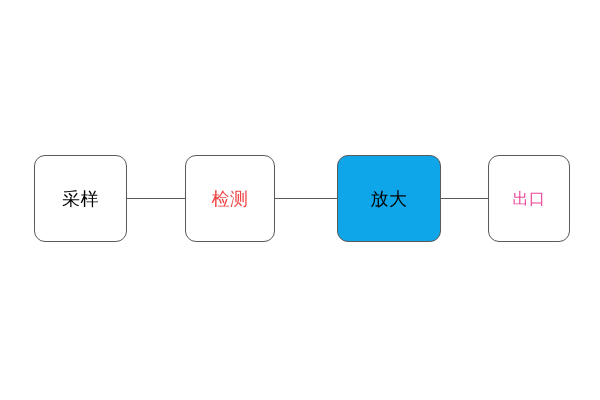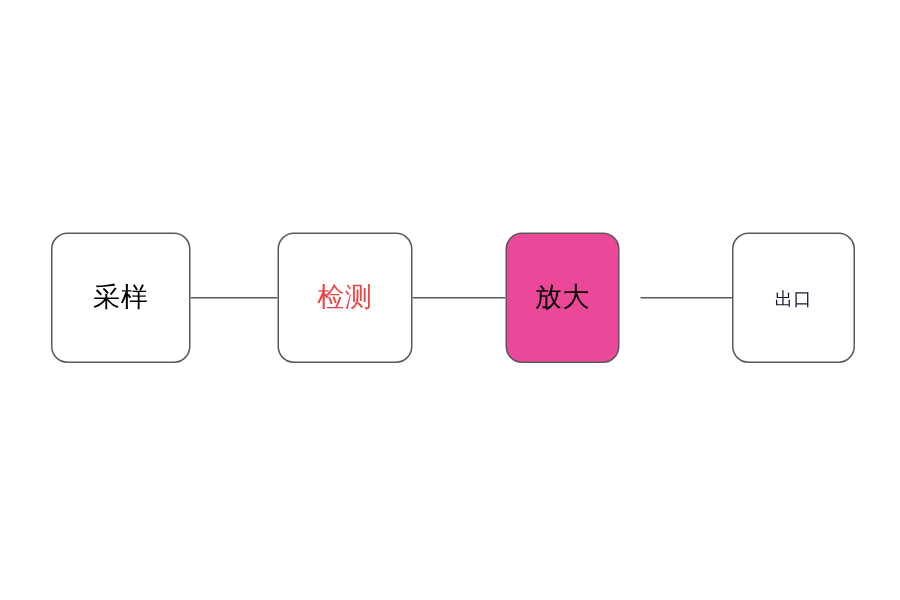--- a/index.html
+++ b/index.html
@@ -66,22 +66,22 @@
     <div class="connector" id="conn-2" style="left: 427px; top: 43px; width: 61px; border-top-color: rgb(90, 90, 90); border-top-width: 1.4px;"></div>
 
     <div class="node" id="node-0" style="left: 34px; top: 0px; width: 93px; height: 87px; background: rgb(255, 255, 255); border-color: rgb(90, 90, 90); border-width: 1.4px; border-radius: 11px;">
       <span class="node-label" style="font-size: 18px; color: rgb(0, 0, 0);">采样</span>
     </div>
 
     <div class="node" id="node-1" style="left: 185px; top: 0px; width: 90px; height: 87px; background: rgb(255, 255, 255); border-color: rgb(90, 90, 90); border-width: 1.4px; border-radius: 11px;">
       <span class="node-label" style="font-size: 18px; color: #ef4444;">检测</span>
     </div>
 
-    <div class="node" id="node-2" style="left: 337px; top: 0px; width: 76px; height: 87px; background: #ec4899; border-color: rgb(90, 90, 90); border-width: 1.4px; border-radius: 11px;">
+    <div class="node" id="node-2" style="left: 337px; top: 0px; width: 104px; height: 87px; background: #0ea5e9; border-color: rgb(90, 90, 90); border-width: 1.4px; border-radius: 11px;">
       <span class="node-label" style="font-size: 18px; color: rgb(0, 0, 0);">放大</span>
     </div>
 
     <div class="node" id="node-3" style="left: 488px; top: 0px; width: 82px; height: 87px; background: rgb(255, 255, 255); border-color: rgb(90, 90, 90); border-width: 1.4px; border-radius: 11px;">
-      <span class="node-label" style="font-size: 12px; color: #0f172a;">出口</span>
+      <span class="node-label" style="font-size: 16px; color: #ec4899;">出口</span>
     </div>
 
   </div>
 </div>
 
 </body></html>

